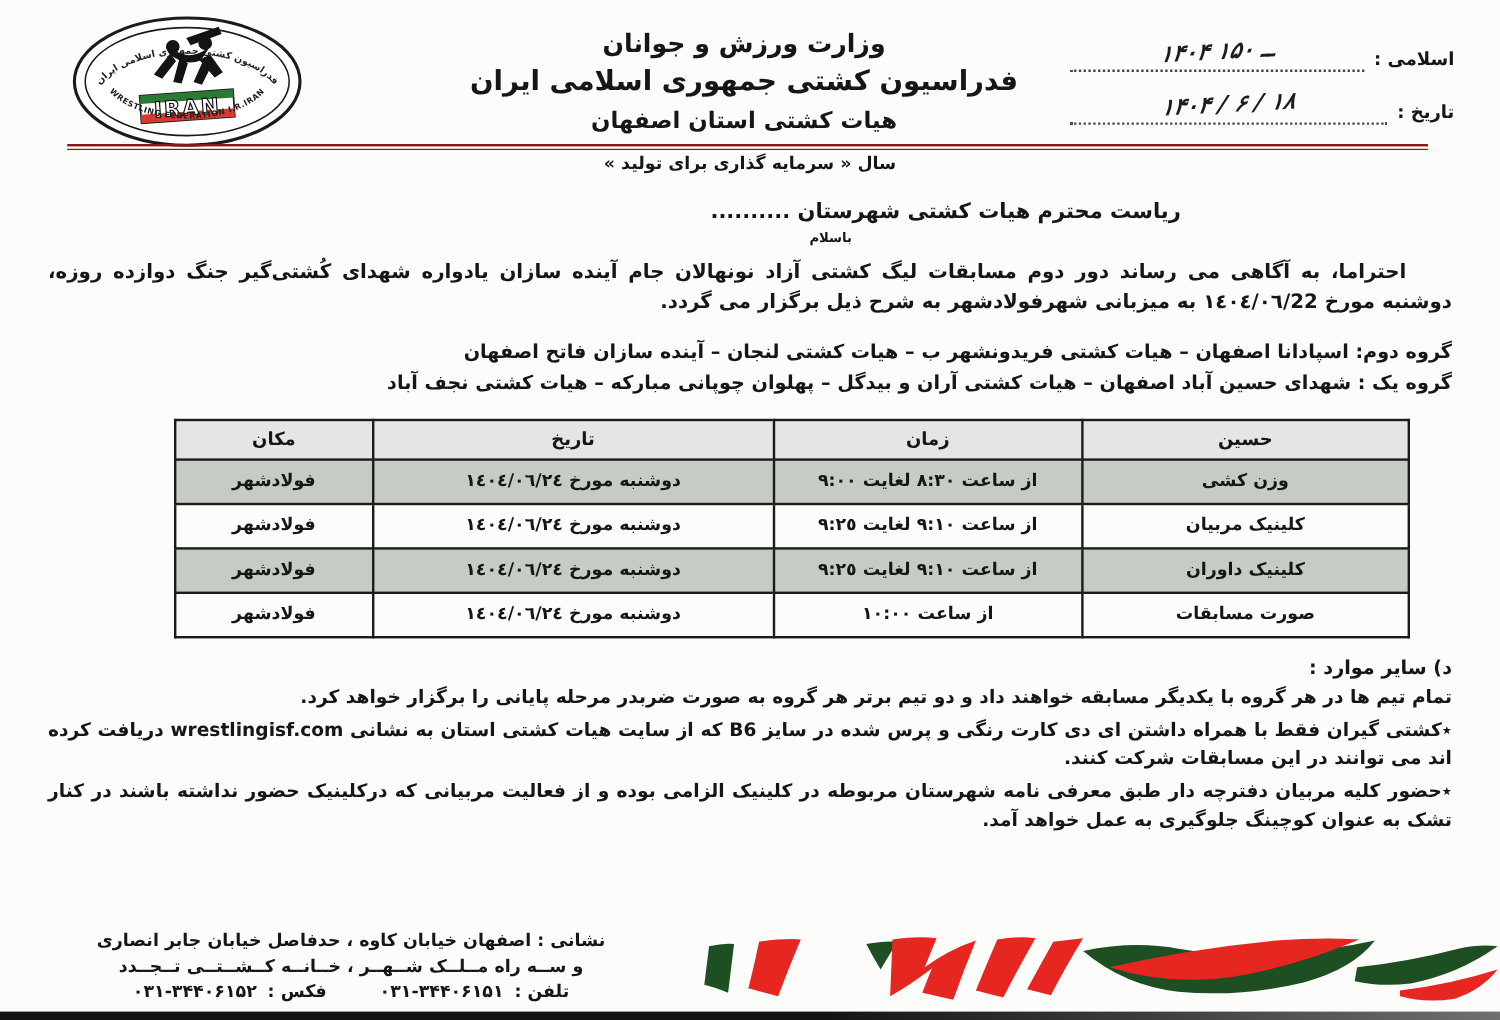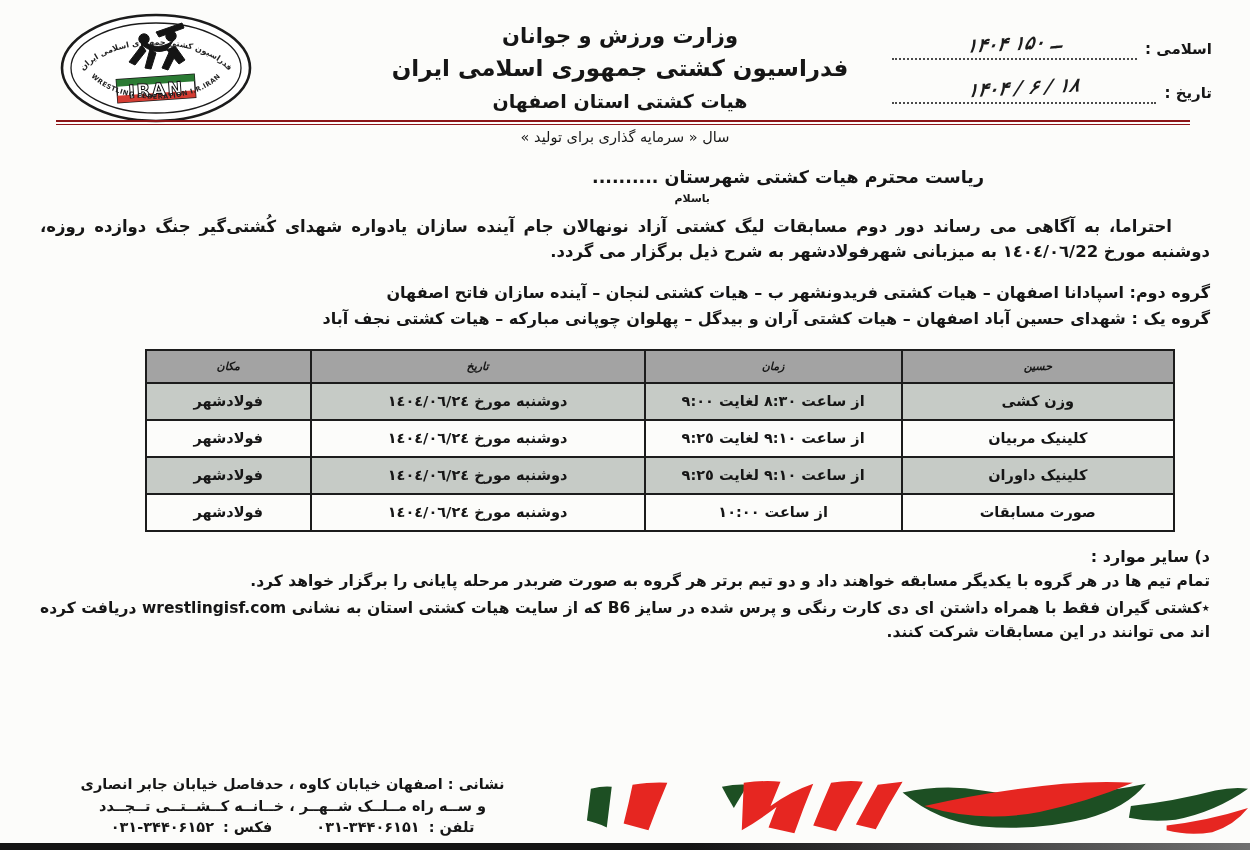--- a/index.html
+++ b/index.html
@@ -40,21 +40,21 @@
     letter-spacing:4px; transform:rotate(-3deg) skewX(-12deg);
     color:#1c1c1c; white-space:nowrap;
   }
 
   .red-rule {
     position:absolute; left:56px; right:60px; top:120px; height:2px;
     border-top:2px solid #8c1518; border-bottom:1px solid #8c1518;
   }
   .slogan {
     position:absolute; left:0; right:0; top:129px;
-    text-align:center; font-weight:normal; font-size:14.5px; direction:rtl;
+    text-align:center; font-weight:bold; font-size:14.5px; direction:rtl;
   }
 
   
   .content { position:absolute; top:167px; right:40px; left:40px; direction:rtl; }
   .recipient { font-weight:bold; font-size:17.5px; padding-left:228px; text-align:left; white-space:nowrap; }
   .recipient { text-align:right; padding-left:0; padding-right:226px; }
   .greeting  { font-weight:bold; font-size:11px; margin-top:5px; padding-right:500px; }
   .para {
     font-weight:bold; font-size:16.5px; line-height:1.52;
     text-align:justify; margin:9px 0 16px; text-indent:38px;
@@ -62,21 +62,21 @@
   .group { font-weight:bold; font-size:16px; line-height:1.62; }
 
   .schedule {
     width:1030px; margin:17px 35px 0 0; border-collapse:collapse;
     direction:rtl;
   }
   .schedule th, .schedule td {
     border:2px solid #1c1c1c; text-align:center;
     font-weight:bold; padding:3px 6px;
   }
-  .schedule th { font-size:11px; height:25px; background:#a3a3a3;font-style:italic; }
+  .schedule th { font-size:15px; height:25px; background:#e5e5e5; }
   .schedule td { font-size:14.5px; height:29px; }
   .schedule tr.shaded td { background:#c6cbc6; }
   .col-title { width:26.5%; } .col-time { width:25%; }
   .col-date  { width:32.5%; } .col-place { width:16%; }
 
   .other-heading { font-weight:bold; font-size:16px; margin-top:15px; }
   .note {
     font-weight:bold; font-size:15.5px; line-height:1.55;
     text-align:justify; margin:3px 0;
   }
@@ -193,20 +193,21 @@
           <td>از ساعت ١٠:٠٠</td>
           <td>دوشنبه مورخ ١٤٠٤/٠٦/٢٤</td>
           <td>فولادشهر</td>
         </tr>
       </tbody>
     </table>
 
     <div class="other-heading">د) سایر موارد :</div>
     <p class="note">تمام تیم ها در هر گروه با یکدیگر مسابقه خواهند داد و دو تیم برتر هر گروه به صورت ضربدر مرحله پایانی را برگزار خواهد کرد.</p>
     <p class="note">٭کشتی گیران فقط با همراه داشتن ای دی کارت رنگی و پرس شده در سایز B6 که از سایت هیات کشتی استان به نشانی wrestlingisf.com دریافت کرده اند می توانند در این مسابقات شرکت کنند.</p>
+    <p class="note">٭حضور کلیه مربیان دفترچه دار طبق معرفی نامه شهرستان مربوطه در کلینیک الزامی بوده و از فعالیت مربیانی که درکلینیک حضور نداشته باشند در کنار تشک به عنوان کوچینگ جلوگیری به عمل خواهد آمد.</p>
   </div>
 
   <div class="footer">
     <div class="footer-address">
       <div>نشانی : اصفهان خیابان کاوه ، حدفاصل خیابان جابر انصاری</div>
       <div>و ســه راه مــلــک شــهــر ، خــانــه کــشــتــی تــجــدد</div>
       <div class="footer-phones">
         <span>تلفن :</span>
         <span dir="ltr">۰۳۱-۳۴۴۰۶۱۵۱</span>
         <span class="spacer"></span>

